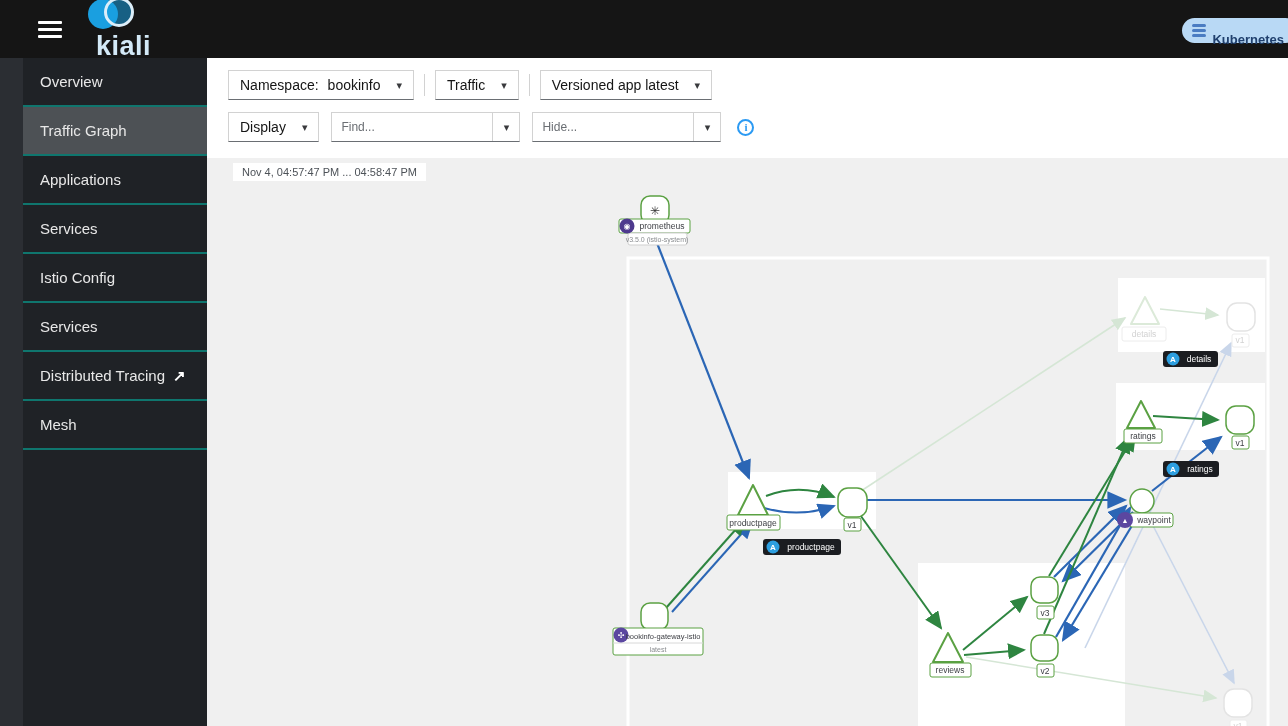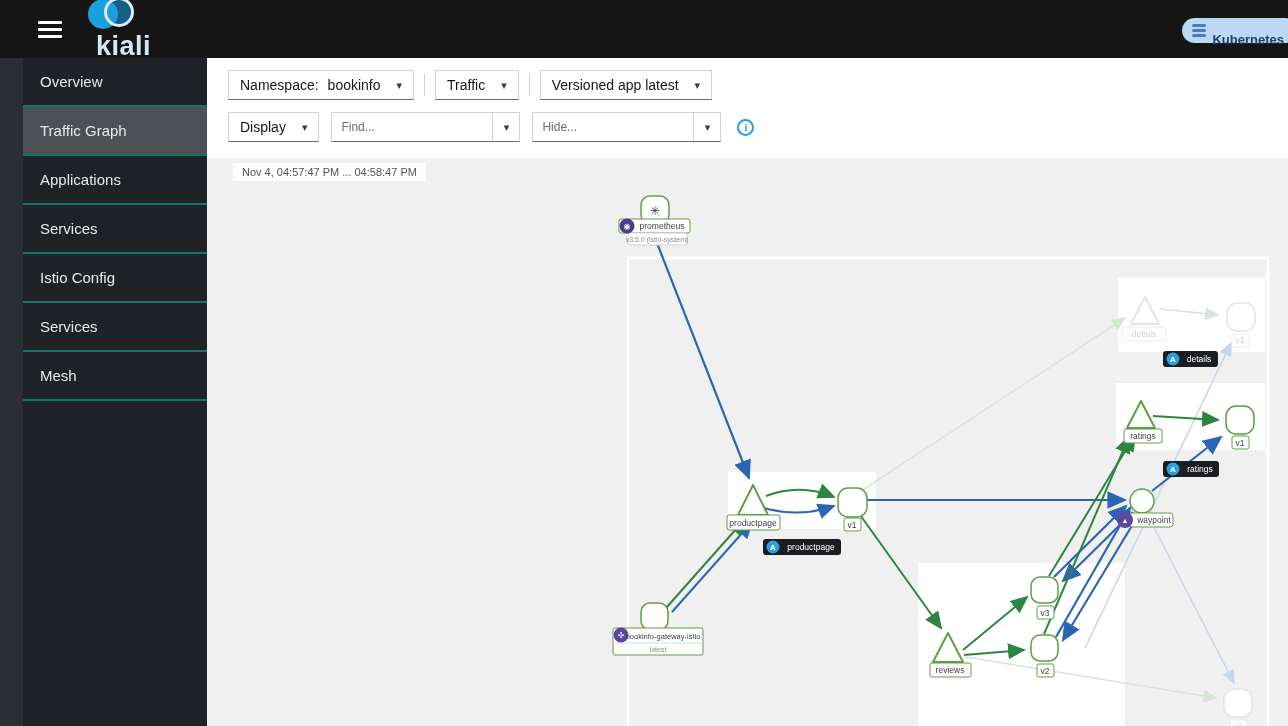--- a/index.html
+++ b/index.html
@@ -103,20 +103,24 @@
     <div class="nav-item">
       <span>Services</span>
       </div>
     <div class="nav-item">
       <span>Istio Config</span>
       </div>
     <div class="nav-item">
       <span>Services</span>
       </div>
     <div class="nav-item">
+      <span>Distributed Tracing</span>
+      <span class="ext-icon">↗</span>
+      </div>
+    <div class="nav-item">
       <span>Mesh</span>
       </div>
   </div>
 </nav>
 
 <main class="content">
 
   <div class="row1">
     <div class="toggle" style="min-width:176px;">
       <span>Namespace:</span>

